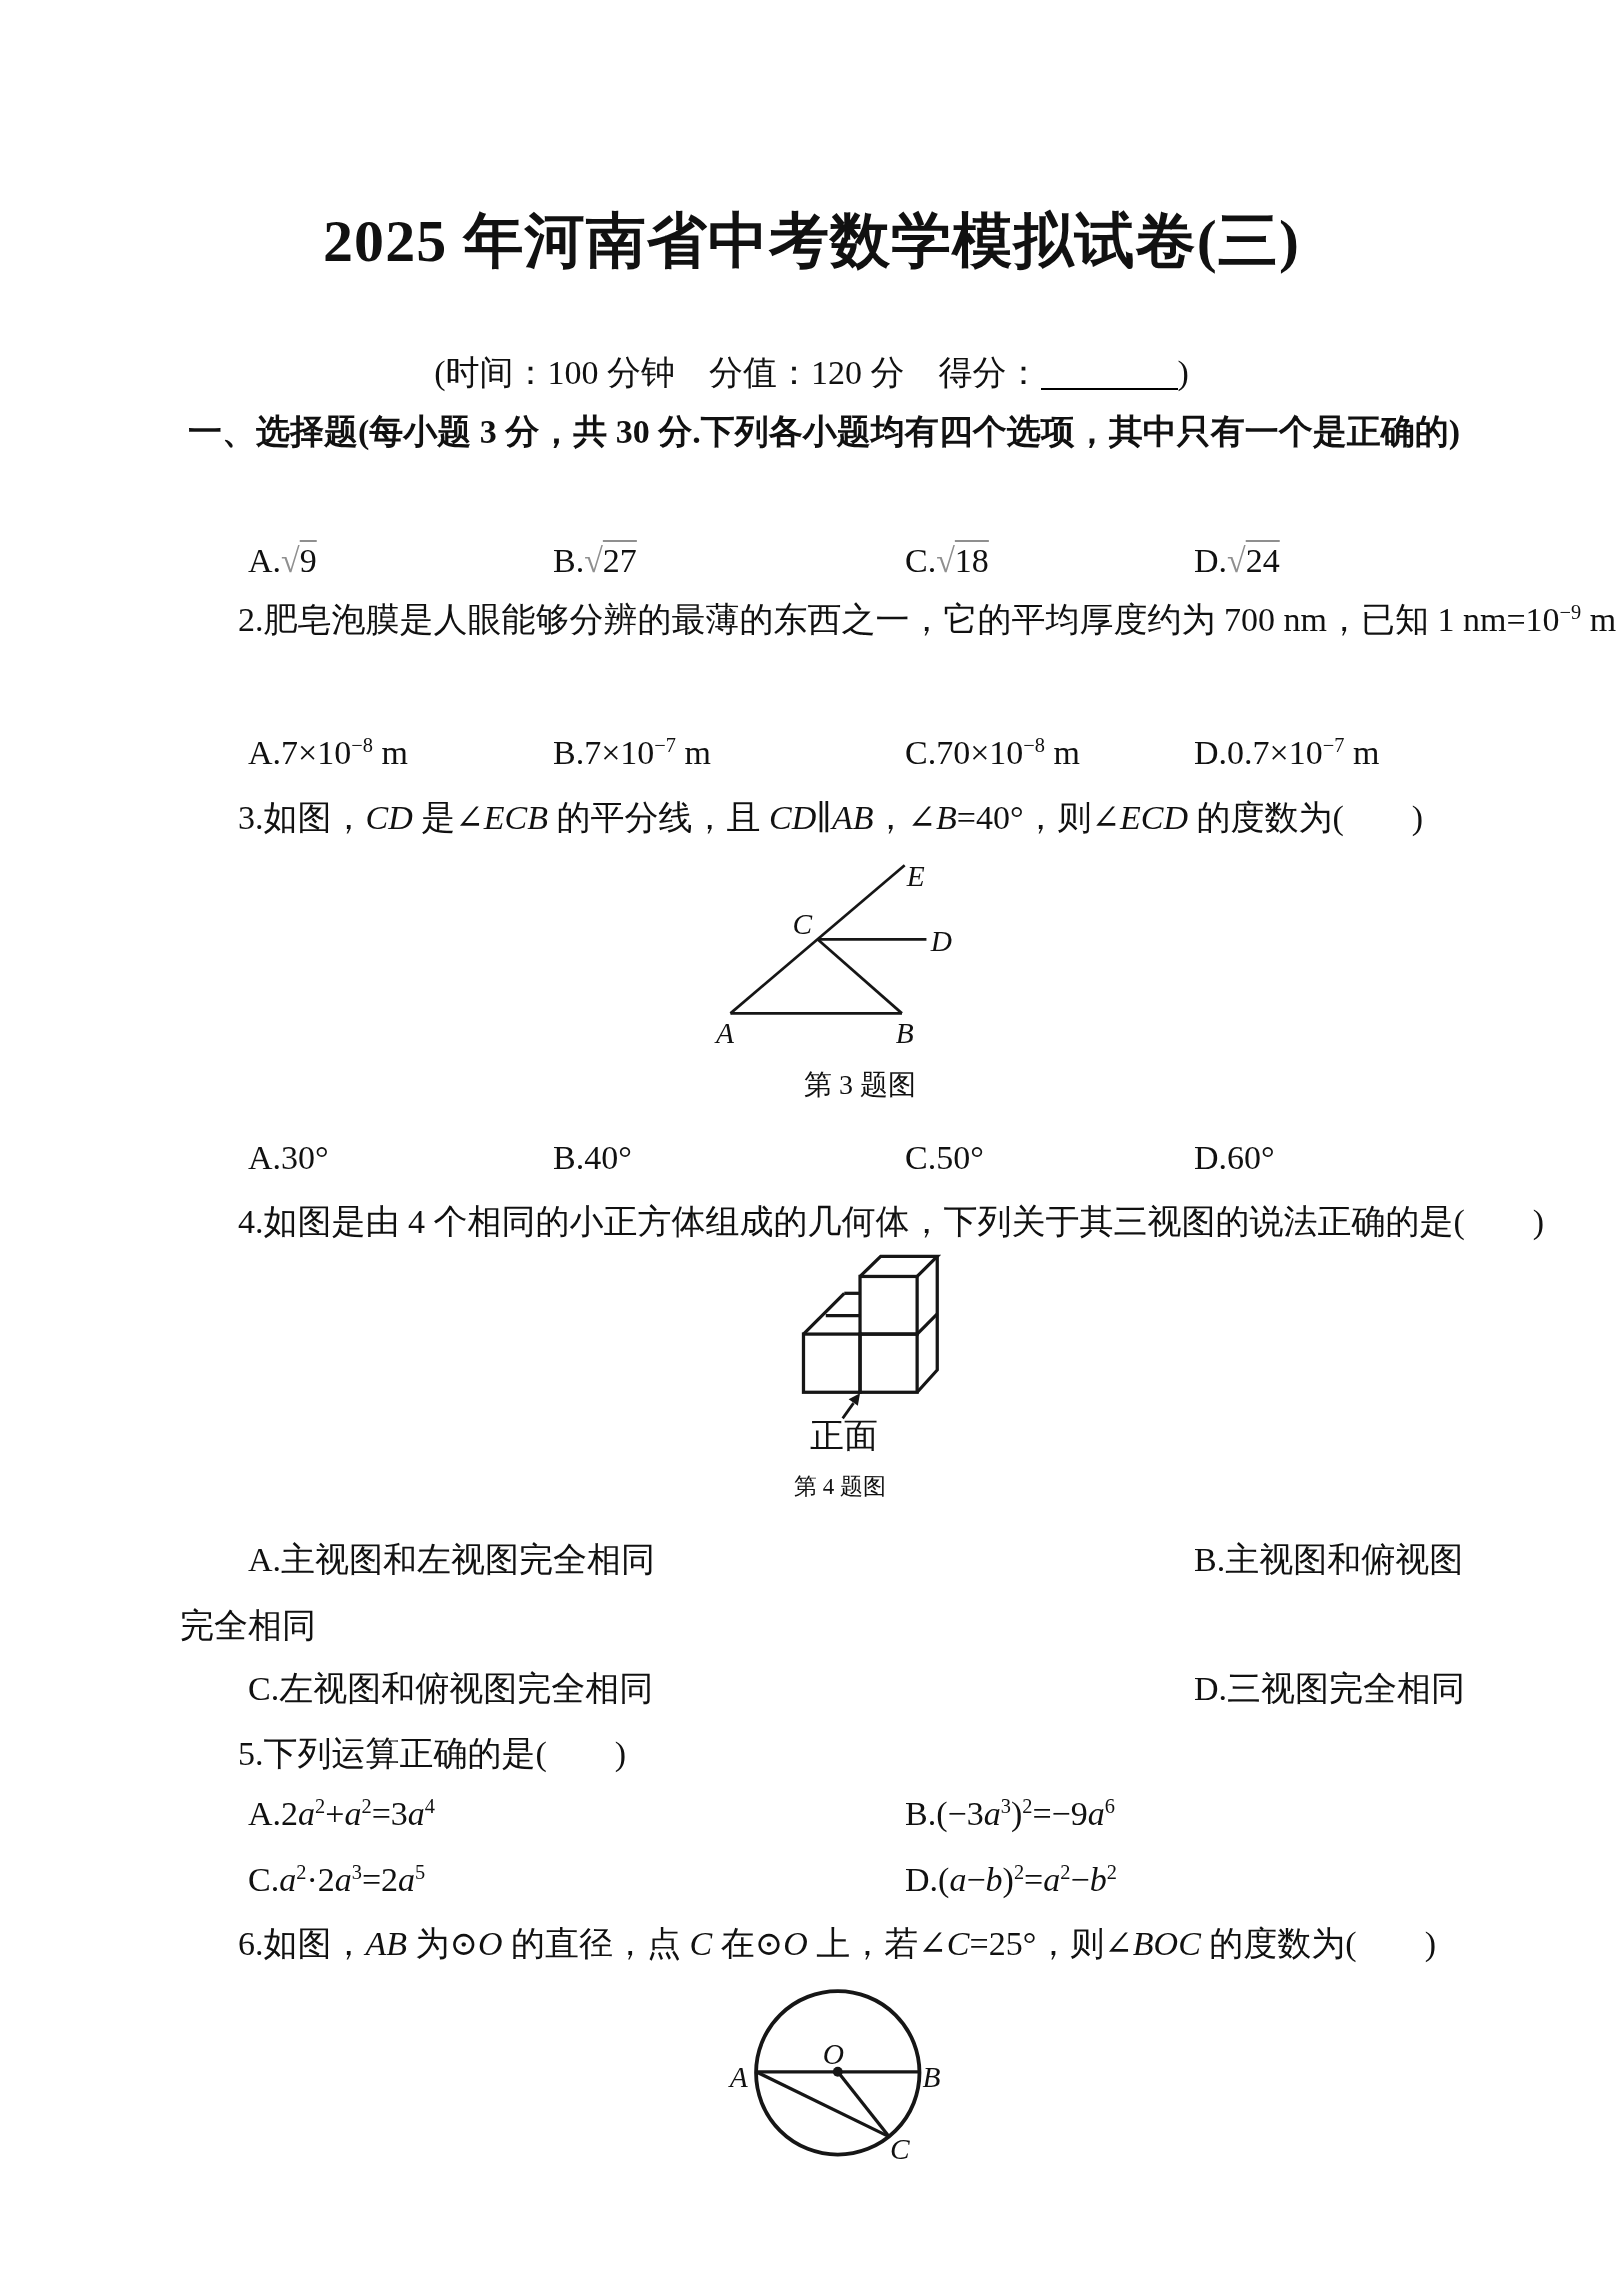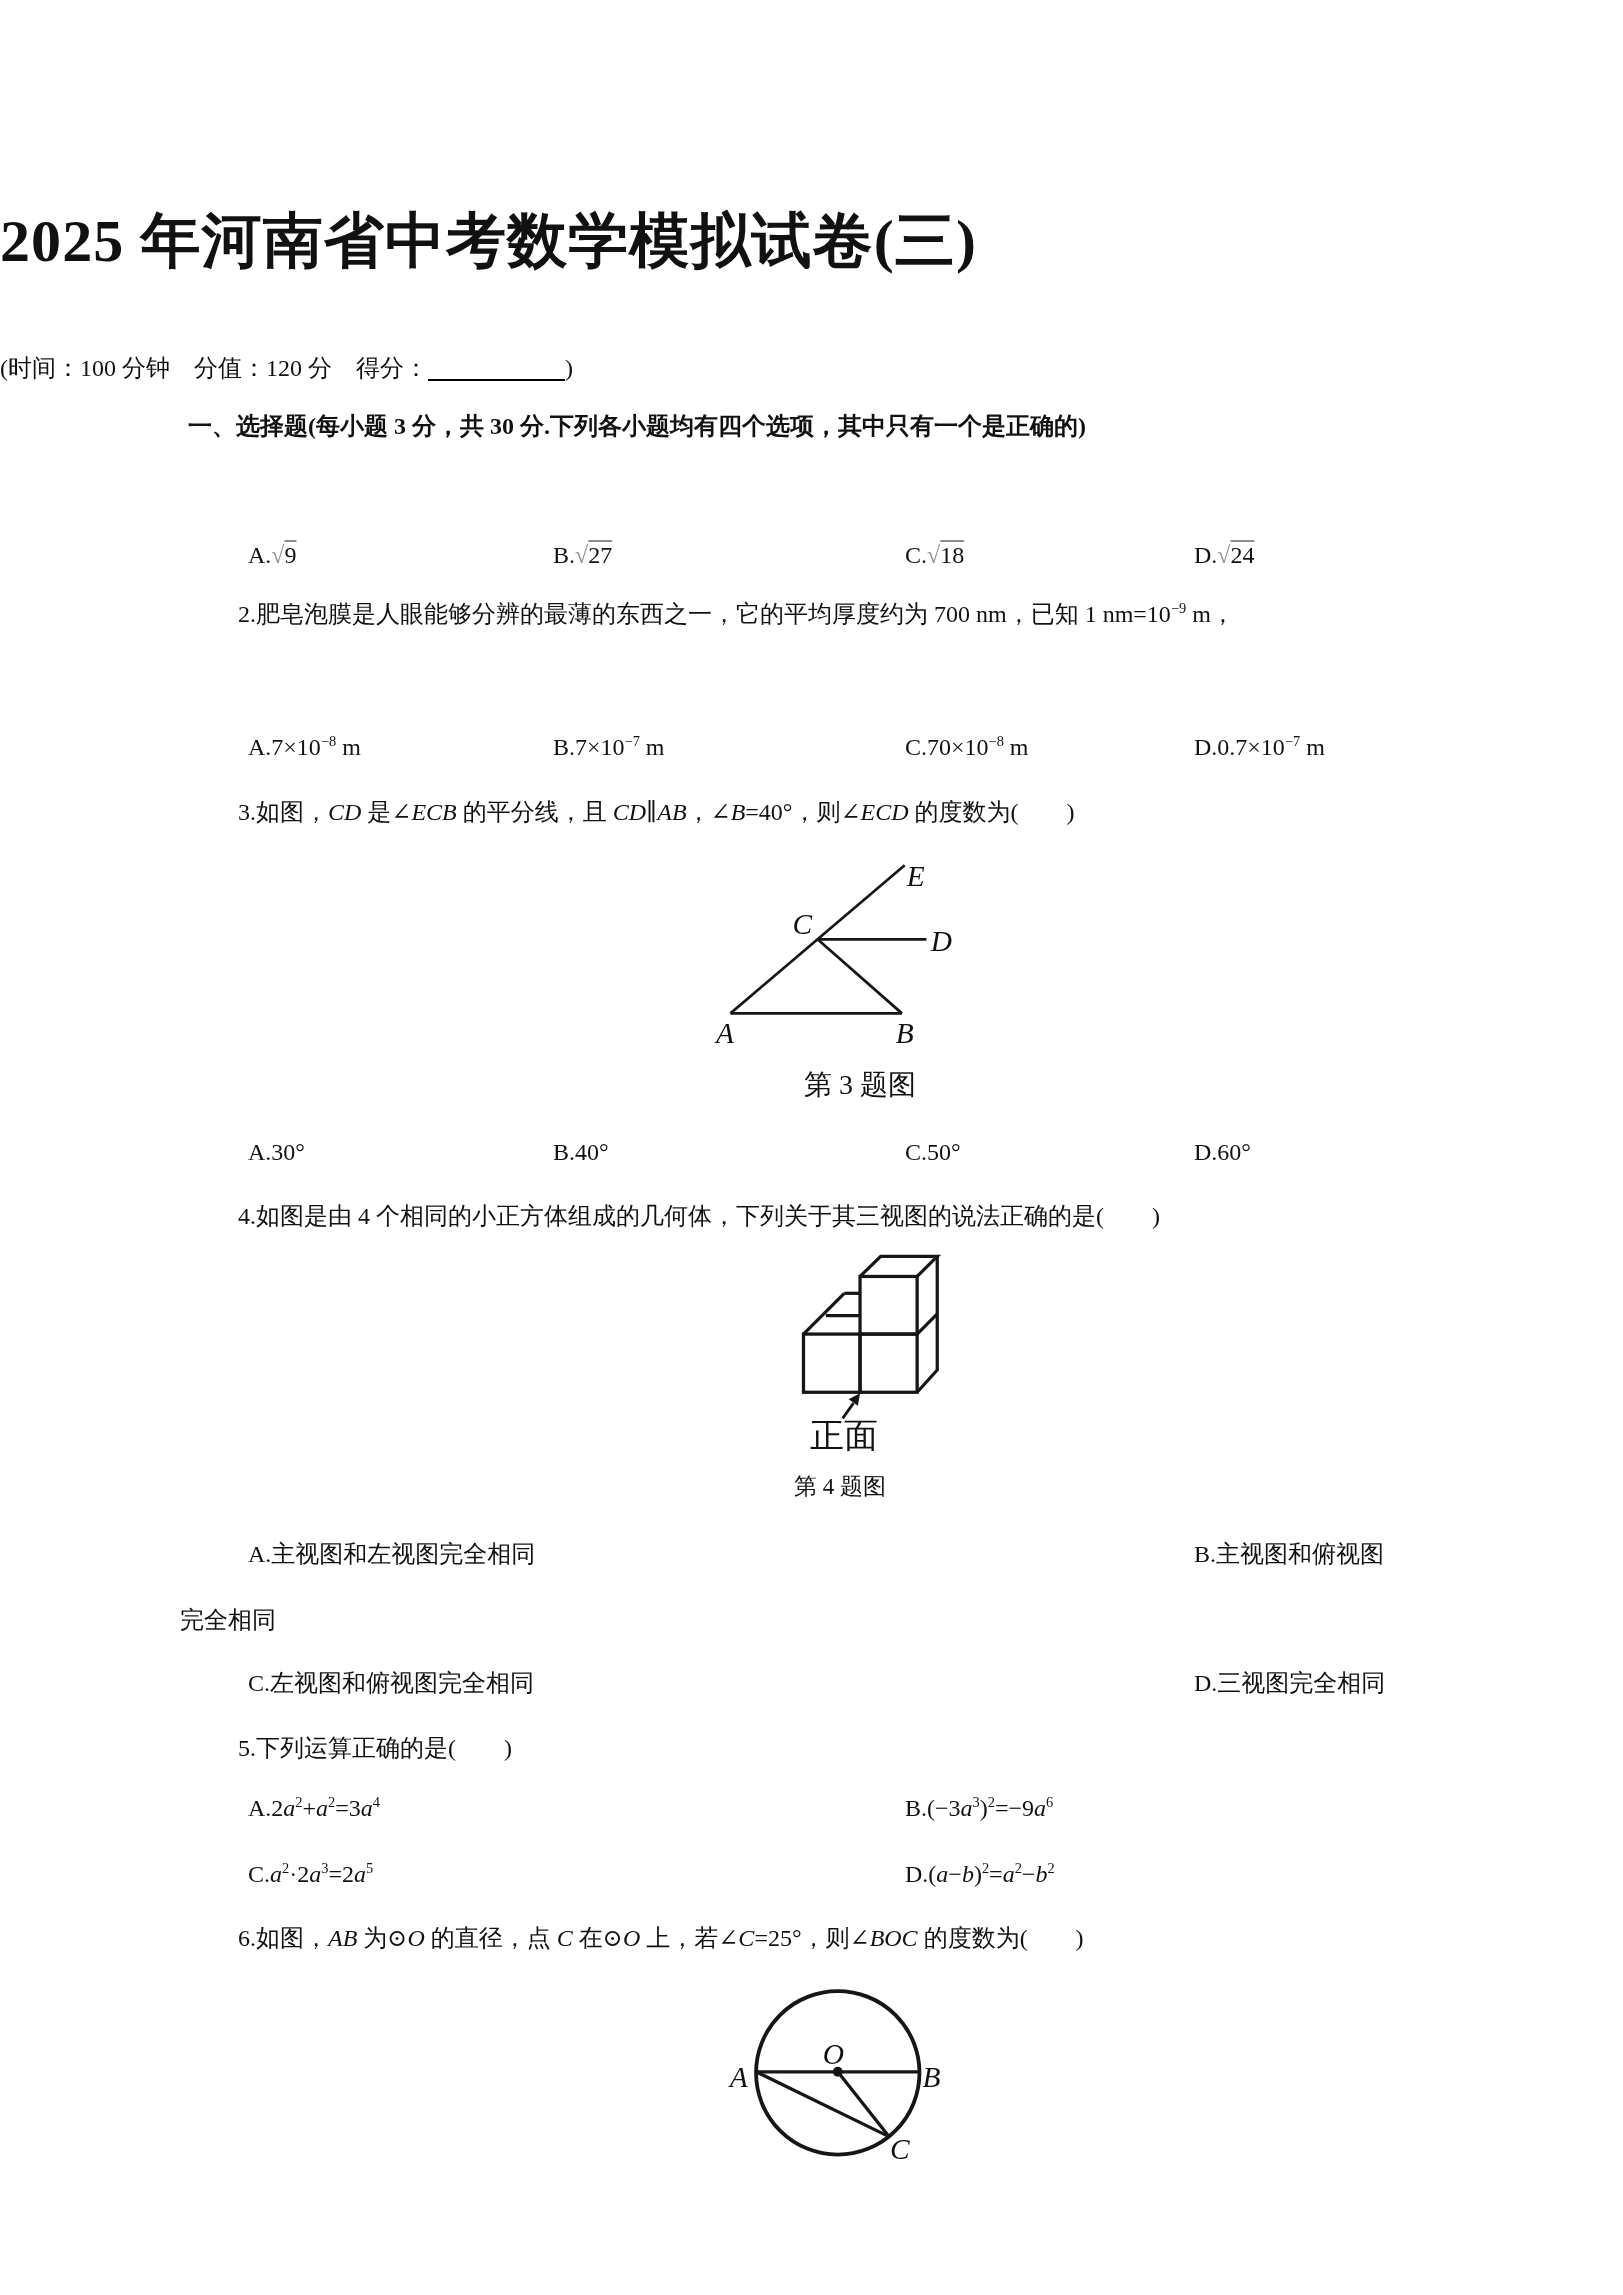--- a/index.html
+++ b/index.html
@@ -1,21 +1,21 @@
 <!DOCTYPE html>
 <html style="font-size:8.7px"><head>
 <meta charset="utf-8">
 <style>
   html,body{margin:0;padding:0;background:#e8e8e8;}
   .page{
     position:relative;width:1623px;height:2295px;background:#ffffff;
     font-family:"Liberation Serif","DejaVu Serif",serif;color:#111;overflow:hidden;
   }
-  .line{position:absolute;font-size:24px;line-height:1.25;white-space:nowrap;}
-  .center{left:0;right:0;text-align:left;}
+  .line{position:absolute;font-size:34px;line-height:1.25;white-space:nowrap;}
+  .center{left:0;right:0;text-align:center;}
   .title{font-size:60px;font-weight:bold;letter-spacing:1.1px;}
   .bold{font-weight:bold;}
   .cx{transform:translateX(-50%);}
   .opt{position:absolute;top:0;white-space:nowrap;}
   sup{font-size:60%;line-height:0;vertical-align:super;}
   .it{font-style:italic;}
   .sqrt{white-space:nowrap;}
   .sqrt .rsign{color:#8f8f8f;}
   .sqrt .rad{text-decoration:overline;text-decoration-color:#8f8f8f;text-decoration-thickness:1.6px;}
   .blank{display:inline-block;width:137px;height:27px;border-bottom:2.7px solid #000;vertical-align:-5.5px;}

